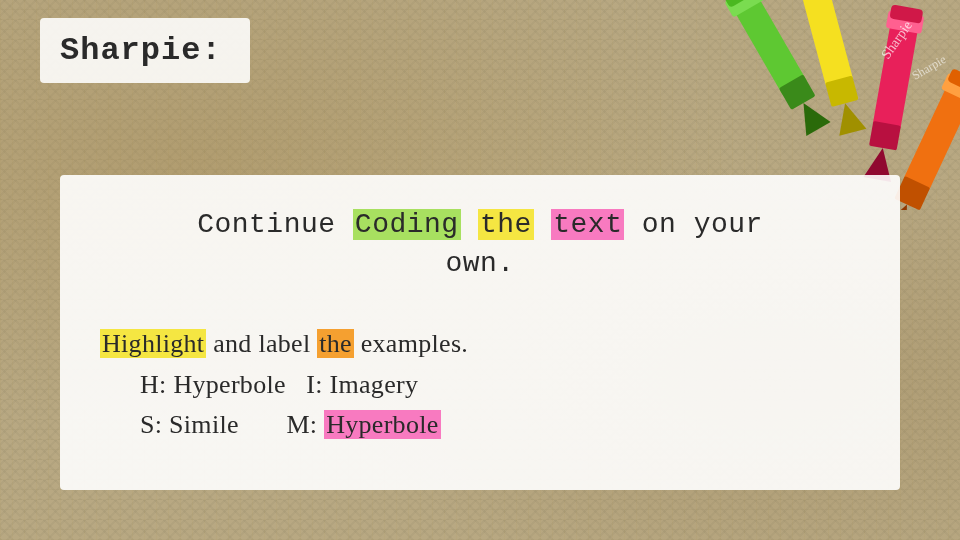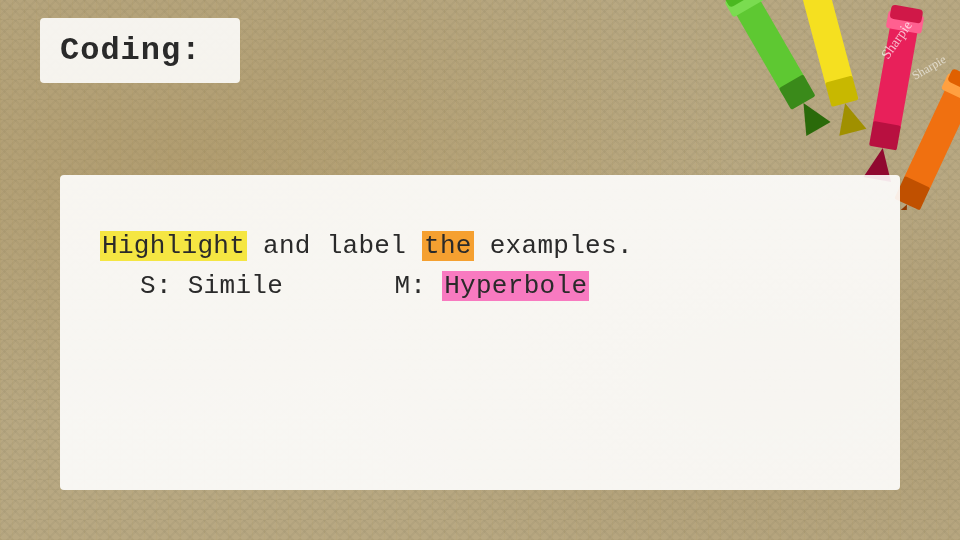--- a/index.html
+++ b/index.html
@@ -109,21 +109,21 @@
       letter-spacing: 0.5px;
     }
 
     .divider {
       width: 100%;
       height: 1px;
       background: transparent;
     }
 
     .highlight-section {
-      font-family: Liberation Mono, monospace;
+      font-family: Liberation Serif, serif;
       font-size: 26px;
       color: #2a2a2a;
       line-height: 1.55;
       letter-spacing: 0.3px;
     }
 
     .highlight-section .line1 {
       display: block;
     }
     .highlight-section .line2 {
@@ -154,21 +154,21 @@
     }
 
   </style>
 </head>
 <body>
 
 <div class="background">
   <div class="texture-overlay"></div>
 
   <div class="title-card">
-    <span class="title-text">Coding:</span>
+    <span class="title-text">Sharpie:</span>
   </div>
 
   <div class="highlighters">
     <svg viewBox="0 0 320 210" xmlns="http://www.w3.org/2000/svg">
 
       <g transform="rotate(-30, 160, 105) translate(30, -30)">
         <rect x="120" y="10" width="28" height="110" rx="4" fill="#5ec832"></rect>
         <rect x="120" y="110" width="28" height="25" rx="2" fill="#3a8a1a"></rect>
         <polygon points="134,135 120,165 148,165" fill="#2a6a0a"></polygon>
         <rect x="116" y="8" width="36" height="18" rx="3" fill="#7adc50"></rect>
@@ -199,26 +199,33 @@
         <rect x="181" y="13" width="36" height="18" rx="3" fill="#ffa040"></rect>
         <rect x="183" y="7" width="32" height="14" rx="4" fill="#e06000"></rect>
       </g>
 
       <text x="248" y="60" font-size="14" font-family="cursive" fill="white" transform="rotate(-55, 248, 60)" opacity="0.7">Sharpie</text>
       <text x="275" y="80" font-size="12" font-family="cursive" fill="white" transform="rotate(-30, 275, 80)" opacity="0.6">Sharpie</text>
     </svg>
   </div>
 
   <div class="main-card">
+    <div class="continue-text">
+      <span>Continue <span class="hl-green">Coding</span> <span class="hl-yellow">the</span> <span class="hl-pink">text</span> on your</span><br>
+      <span>own.</span>
+    </div>
 
     <div class="divider"></div>
 
     <div class="highlight-section">
       <span class="line1">
         <span class="hl-yellow">Highlight</span> and label <span class="hl-orange">the</span> examples.
+      </span>
+      <span class="line2">
+        H:  Hyperbole&nbsp;&nbsp; I:  Imagery
       </span>
       <span class="line3">
         S:  Simile&nbsp;&nbsp;&nbsp;&nbsp;&nbsp;&nbsp; M:  <span class="hl-pink">Hyperbole</span>
       </span>
     </div>
   </div>
 
 </div>
 
 </body></html>

